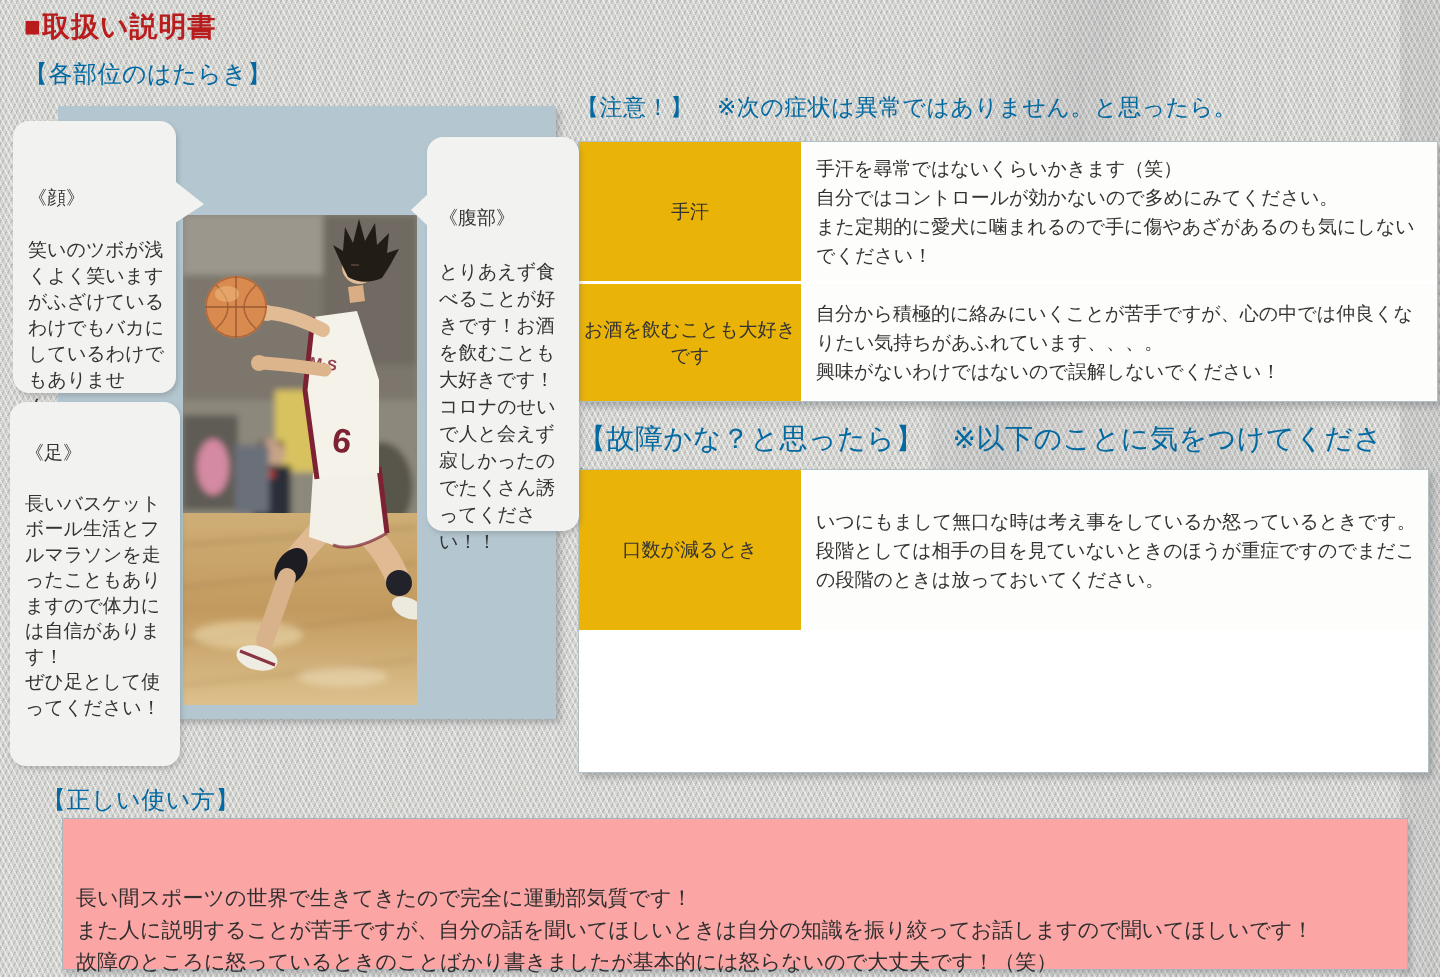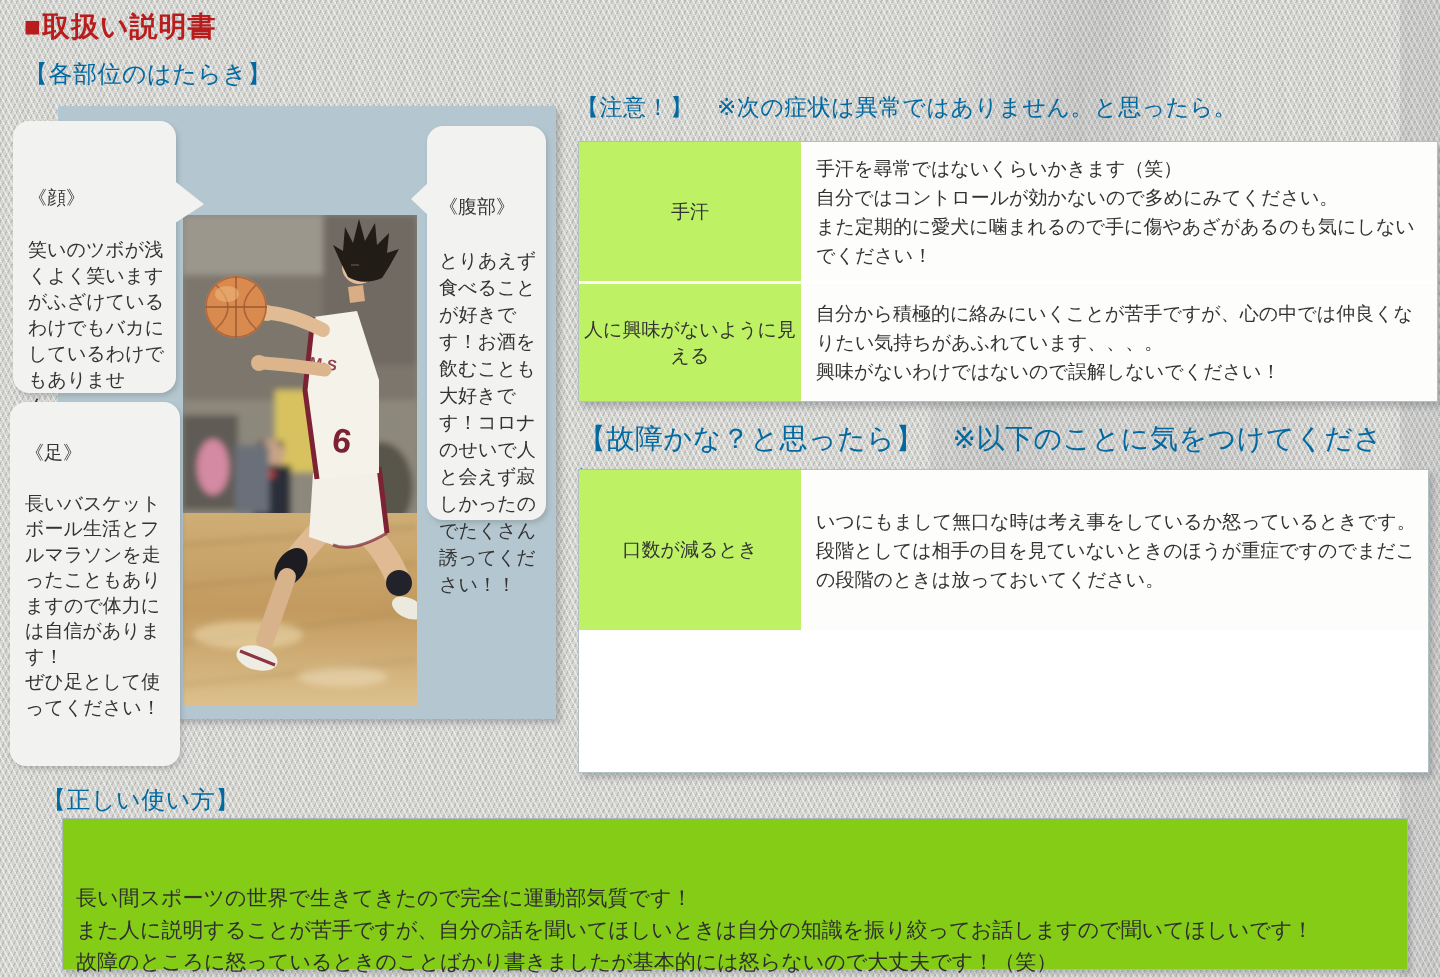--- a/index.html
+++ b/index.html
@@ -39,48 +39,48 @@
 
   .bubble{
     background:#f2f3f1;border-radius:16px;z-index:5;
     box-shadow:2px 3px 5px rgba(96,102,106,0.3);
     font-size:19px;line-height:26px;color:#333;
     padding:12px 10px 8px 15px;box-sizing:border-box;
     white-space:pre-line;
   }
   #bubble-face{left:13px;top:121px;width:163px;height:272px;}
   #bubble-foot{left:10px;top:402px;width:170px;height:364px;line-height:25.5px;}
-  #bubble-abdomen{left:427px;top:126px;width:119px;height:394px;padding:13px 6px 8px 12px;line-height:27px;}
+  #bubble-abdomen{left:427px;top:137px;width:152px;height:394px;padding:13px 6px 8px 12px;line-height:27px;}
   .tail-right{
     position:absolute;right:-28px;top:58px;width:32px;height:46px;background:#f2f3f1;
     clip-path:polygon(0 0,100% 55%,0 100%);
   }
   .tail-left{
     position:absolute;left:-16px;top:56px;width:18px;height:34px;background:#f2f3f1;
     clip-path:polygon(100% 0,0 50%,100% 100%);
   }
 
   .info-table{
     display:grid;grid-template-columns:222px 1fr;gap:3px;background:#ffffff;
     border:1px solid #b2c0c6;box-shadow:4px 5px 6px rgba(96,102,106,0.35);z-index:2;
   }
   #caution-table{left:578px;top:141px;width:860px;grid-template-rows:139px 117px;box-sizing:border-box;}
   #trouble-table{left:578px;top:469px;width:851px;grid-template-rows:160px 139px;box-sizing:border-box;}
   .cell-head{
-    background:#bef264;display:flex;align-items:center;justify-content:center;
+    background:#eab308;display:flex;align-items:center;justify-content:center;
     text-align:center;font-size:19px;line-height:26px;color:#333;padding:4px;
   }
   .cell-body{
     background:#fdfdfb;display:flex;align-items:center;
     font-size:19px;line-height:29px;color:#333;padding:12px 12px;white-space:pre-line;
   }
 
   .usage-box{
     left:62px;top:818px;width:1346px;height:152px;box-sizing:border-box;
-    background:#84cc16;border:1px solid #aab6bb;z-index:2;
+    background:#fca5a5;border:1px solid #aab6bb;z-index:2;
     box-shadow:3px 4px 5px rgba(96,102,106,0.3);
     padding:31px 14px 0 13px;font-size:21px;line-height:32px;color:#2f2f2f;
     white-space:pre-line;
   }
 </style>
 </head>
 <body>
 
 <div class="shade"></div>
 
@@ -184,21 +184,21 @@
   <span>とりあえず食べることが好きです！お酒を飲むことも大好きです！コロナのせいで人と会えず寂しかったのでたくさん誘ってください！！</span>
 </div>
 
 <div class="abs section-heading" id="caution-heading">【注意！】　※次の症状は異常ではありません。と思ったら。</div>
 
 <div class="abs info-table" id="caution-table">
   <div class="cell-head">手汗</div>
   <div class="cell-body">手汗を尋常ではないくらいかきます（笑）
 自分ではコントロールが効かないので多めにみてください。
 また定期的に愛犬に噛まれるので手に傷やあざがあるのも気にしないでください！</div>
-  <div class="cell-head">人に興味がないように見える</div>
+  <div class="cell-head">お酒を飲むことも大好きです</div>
   <div class="cell-body">自分から積極的に絡みにいくことが苦手ですが、心の中では仲良くなりたい気持ちがあふれています、、、。
 興味がないわけではないので誤解しないでください！</div>
 </div>
 
 <div class="abs section-heading" id="trouble-heading">【故障かな？と思ったら】　※以下のことに気をつけてください。</div>
 
 <div class="abs info-table" id="trouble-table">
   <div class="cell-head">口数が減るとき</div>
   <div class="cell-body">いつにもまして無口な時は考え事をしているか怒っているときです。
 段階としては相手の目を見ていないときのほうが重症ですのでまだこの段階のときは放っておいてください。</div>

